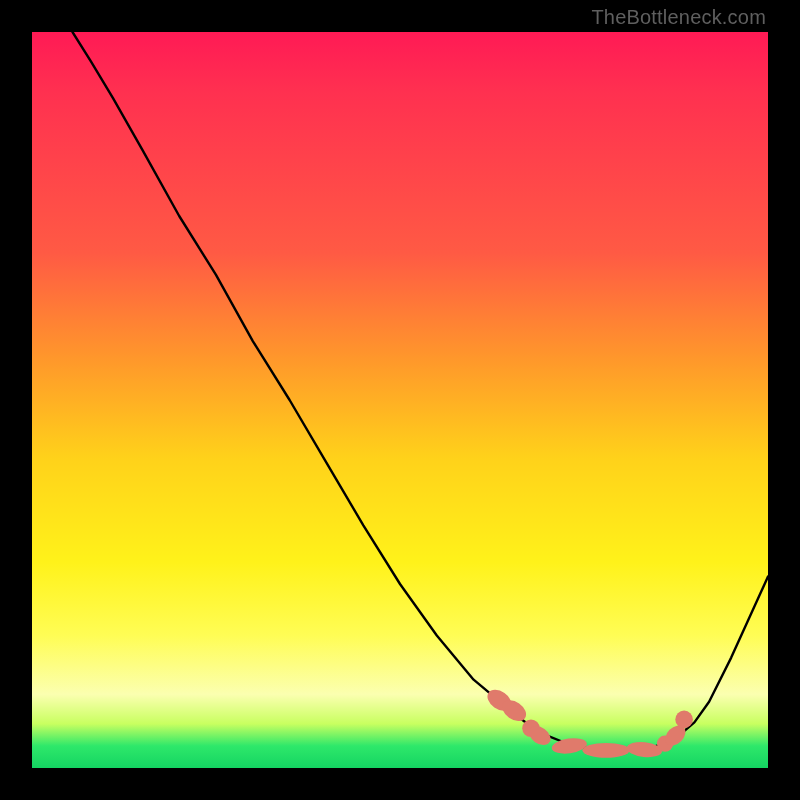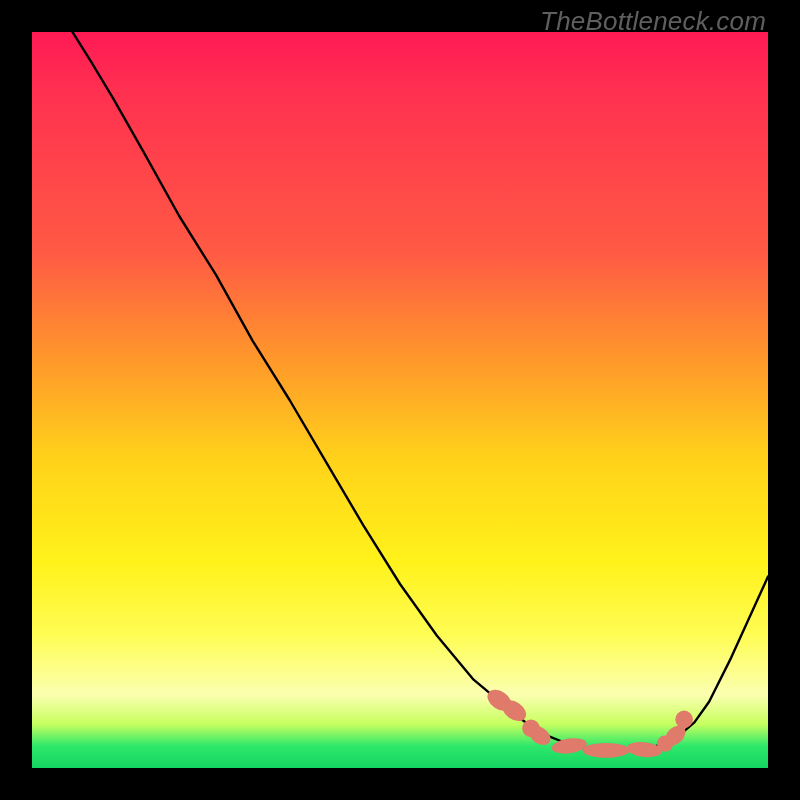--- a/index.html
+++ b/index.html
@@ -51,24 +51,23 @@
     left: 0;
     top: 0;
     width: 100%;
     height: 100%;
   }
   .watermark {
     position: absolute;
     right: 34px;
     top: 6px;
     color: #5f5f5f;
-    font-size: 26px;
+    font-size: 20px;
     font-weight: 400;
     letter-spacing: 0.2px;
-    font-style: italic;
   }
 </style>
 </head>
 <body>
 <div class="container">
   <div class="plot-area">
     <div class="gradient-bg"></div>
     <svg class="curve-svg" viewBox="0 0 736 736" preserveAspectRatio="none">
 
       <path id="curve-path" fill="none" stroke="#000000" stroke-width="2.4" stroke-linecap="round" stroke-linejoin="round" d="M40.5 0.0 L58.9 29.4 L81.0 66.2 L110.4 117.8 L147.2 184.0 L184.0 242.9 L220.8 309.1 L257.6 368.0 L294.4 430.6 L331.2 493.1 L368.0 552.0 L404.8 603.5 L441.6 647.7 L463.7 666.1 L485.8 684.5 L500.5 695.5 L515.2 703.6 L529.9 709.5 L544.6 713.9 L559.4 716.9 L574.1 718.3 L588.8 719.1 L603.5 718.3 L618.2 716.1 L633.0 711.0 L647.7 702.9 L662.4 690.4 L677.1 669.8 L699.2 625.6 L736.0 544.6"></path>

